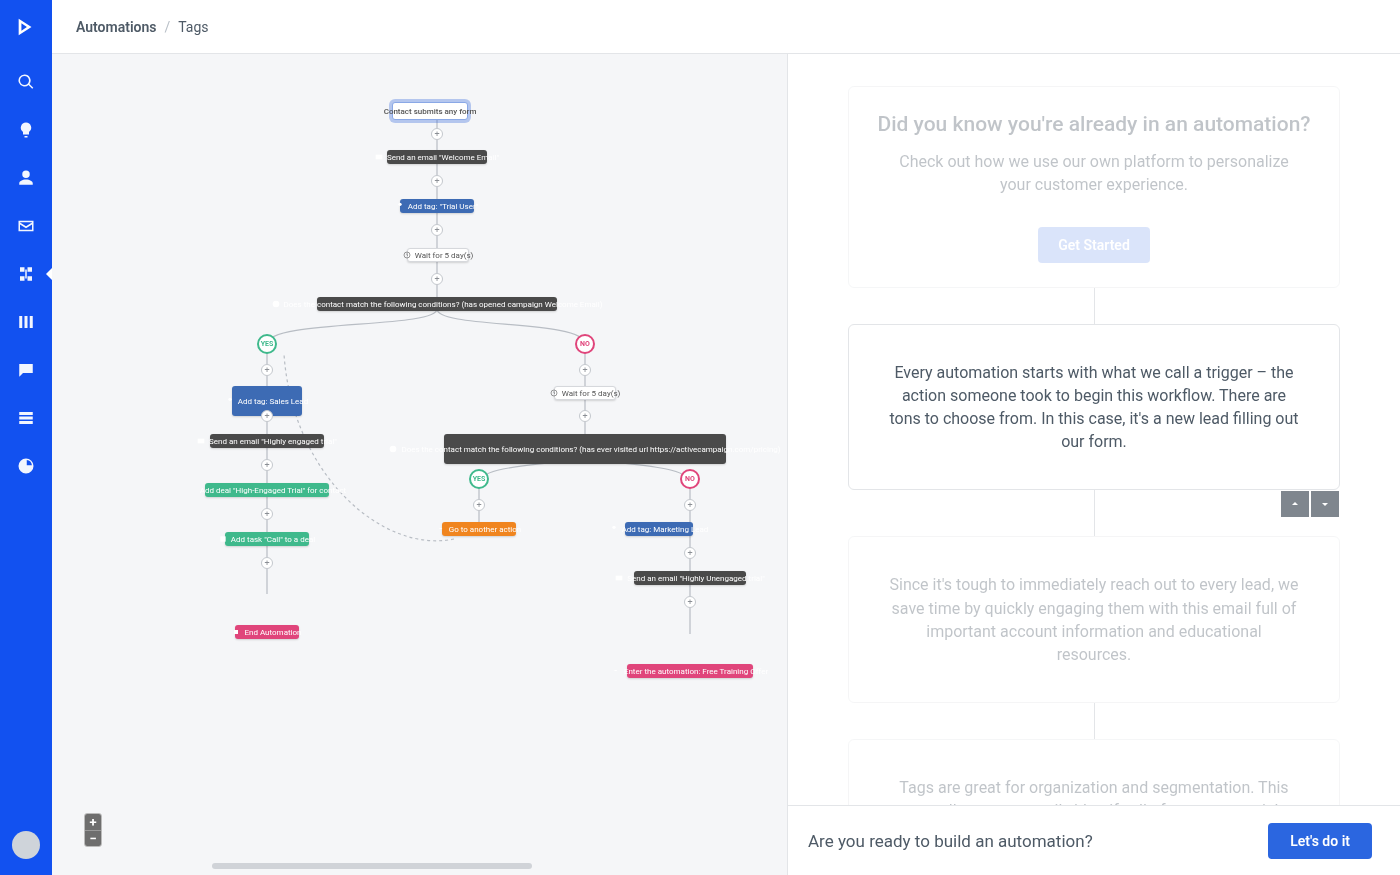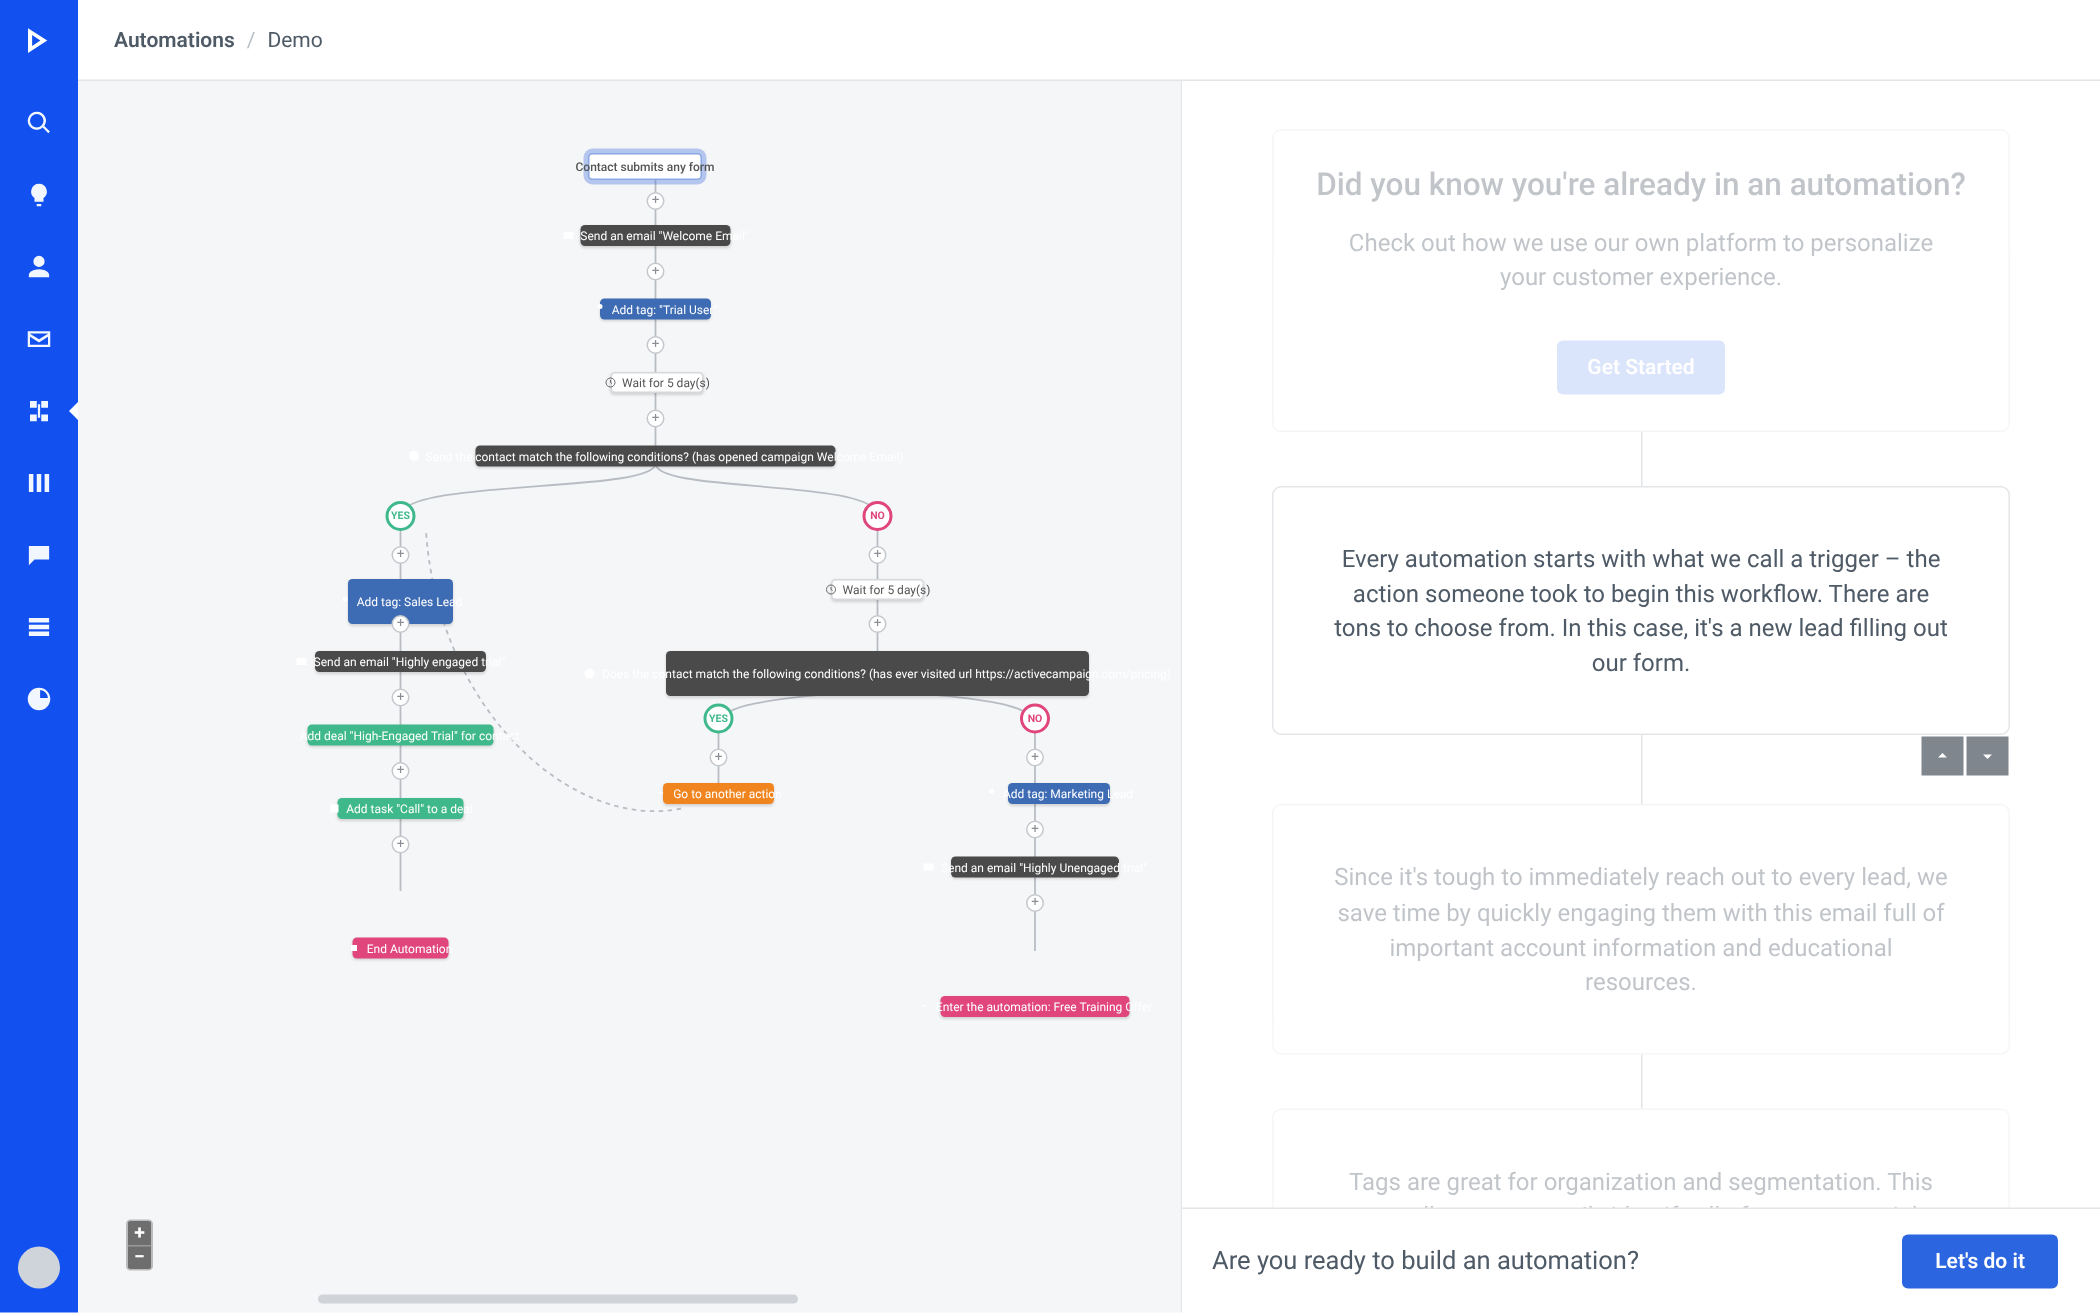--- a/index.html
+++ b/index.html
@@ -137,21 +137,21 @@
     <div class="nav-item"><svg viewBox="0 0 24 24">
           <path d="M12 8a4 4 0 100 8 4 4 0 000-8zm9 4l2 3-2 3-3-.7a8 8 0 01-2 1.2L15 22h-6l-1-3.5a8 8 0 01-2-1.2L3 18l-2-3 2-3 3 .7a8 8 0 012-1.2L9 2h6l1 3.5a8 8 0 012 1.2L21 6l2 3-2 3z"></path>
         </svg></div>
     <div class="avatar"></div>
   </div>
 </div>
 
 <div class="topbar">
   <span class="crumb-root">Automations</span>
   <span class="sep">/</span>
-  <span>Demo</span>
+  <span>Tags</span>
 </div>
 
 <div class="main">
   <div class="canvas-wrap">
     <div class="canvas">
 
       <svg class="connectors">
 
         <path d="M385 65 V 245"></path>
 
@@ -199,21 +199,21 @@
             <path d="M12 7v5l3 2" stroke="#666" stroke-width="2" fill="none"></path>
           </svg>
           <span>Wait for 5 day(s)</span>
         </div>
       <div class="add-dot" style="left:385px;top:225px;">+</div>
 
       <div class="node dark" style="left:265px;top:243px;width:240px;height:14px;">
           <svg viewBox="0 0 24 24">
             <circle cx="12" cy="12" r="10"></circle>
           </svg>
-          <span>Send the contact match the following conditions? (has opened campaign Welcome Email)</span>
+          <span>Does the contact match the following conditions? (has opened campaign Welcome Email)</span>
         </div>
 
       <div class="branch-label yes" style="left:215px;top:290px;">
           <span>YES</span>
         </div>
       <div class="branch-label no" style="left:533px;top:290px;">
           <span>NO</span>
         </div>
 
       <div class="add-dot" style="left:215px;top:316px;">+</div>
@@ -277,21 +277,21 @@
 
       <div class="add-dot" style="left:427px;top:451px;">+</div>
       <div class="node orange" style="left:390px;top:468px;width:74px;height:14px;">
           <svg viewBox="0 0 24 24">
             <path d="M4 12h12l-4-4m4 4l-4 4"></path>
           </svg>
           <span>Go to another action</span>
         </div>
 
       <div class="add-dot" style="left:638px;top:451px;">+</div>
-      <div class="node blue" style="left:620px;top:468px;width:68px;height:14px;">
+      <div class="node blue" style="left:573px;top:468px;width:68px;height:14px;">
           <svg viewBox="0 0 24 24">
             <path d="M12 12a5 5 0 100-10 5 5 0 000 10z"></path>
           </svg>
           <span>Add tag: Marketing Lead</span>
         </div>
       <div class="add-dot" style="left:638px;top:499px;">+</div>
       <div class="node dark" style="left:582px;top:517px;width:112px;height:14px;">
           <svg viewBox="0 0 24 24">
             <path d="M2 5h20v14H2z"></path>
           </svg>

